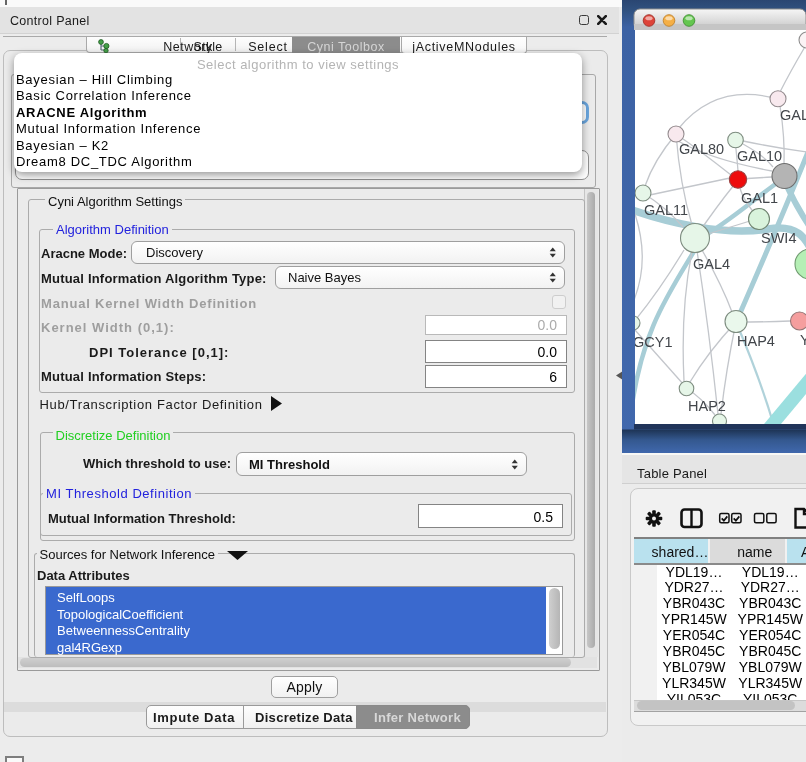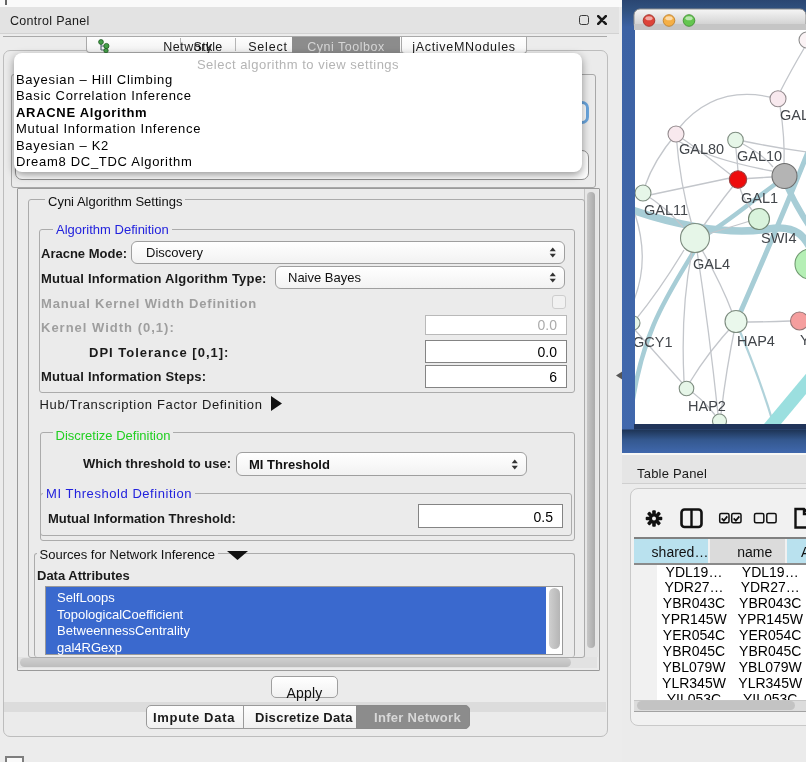--- a/index.html
+++ b/index.html
@@ -126,21 +126,21 @@
   <div class="gtitle" style="left:36.5px;top:547px;color:#111;">Sources for Network Inference</div>
   <svg class="abs" style="left:227px;top:550.5px;" width="21" height="9" viewBox="0 0 21 9">
       <path d="M0 0 L21 0 L10.5 9 Z" fill="#111"></path>
     </svg>
   <div class="abs lbl bold" style="left:37px;top:568px;letter-spacing:0;">Data Attributes</div>
   <div class="abs" style="left:45px;top:586px;width:518px;height:69px;background:#fff;border:1px solid #999;box-sizing:border-box;"></div>
   <div class="abs" style="left:46px;top:587px;width:500px;height:67px;background:#3a69ce;"></div>
   <div class="abs" style="left:57px;top:590px;width:480px;font-size:13px;line-height:16.7px;color:#fff;">SelfLoops<br>TopologicalCoefficient<br>BetweennessCentrality<br>gal4RGexp</div>
   <div class="abs" style="left:549px;top:588px;width:11px;height:61px;background:linear-gradient(90deg,#cfcfcf,#b5b5b5);border-radius:6px;"></div>
 
-  <div class="abs" style="left:271px;top:676px;width:67px;height:22px;background:linear-gradient(#ffffff,#f1f1f1);border:1px solid #9f9f9f;border-radius:5px;box-sizing:border-box;text-align:center;font-size:14px;color:#111;padding-top:8px;letter-spacing:0.2px;">Apply</div>
+  <div class="abs" style="left:271px;top:676px;width:67px;height:22px;background:linear-gradient(#ffffff,#f1f1f1);border:1px solid #9f9f9f;border-radius:5px;box-sizing:border-box;text-align:center;font-size:14px;color:#111;padding-top:2px;letter-spacing:0.2px;">Apply</div>
 
   <div class="abs" style="left:4px;top:702px;width:602px;height:10px;background:#dcdcdc;"></div>
   <div class="abs" style="left:146px;top:705px;width:324px;height:24px;background:linear-gradient(#fefefe,#f0f0f0);border:1px solid #9a9a9a;border-radius:5px;box-sizing:border-box;"></div>
   <div class="abs" style="left:243px;top:705px;width:1px;height:24px;background:#9a9a9a;"></div>
   <div class="abs" style="left:356px;top:705px;width:114px;height:24px;background:#8c8c8c;border:1px solid #8a8a8a;border-radius:0 5px 5px 0;box-sizing:border-box;"></div>
   <div class="abs lbl bold" style="left:153px;top:710px;letter-spacing:0.7px;">Impute Data</div>
   <div class="abs lbl bold" style="left:255px;top:710px;letter-spacing:0.3px;">Discretize Data</div>
   <div class="abs lbl bold" style="left:374px;top:710px;color:#d8d8d8;letter-spacing:0.3px;">Infer Network</div>
 
   <div class="abs" style="left:14px;top:53px;width:568px;height:119px;background:#fff;border-radius:8px;box-shadow:0 3px 9px rgba(0,0,0,0.4);"></div>

